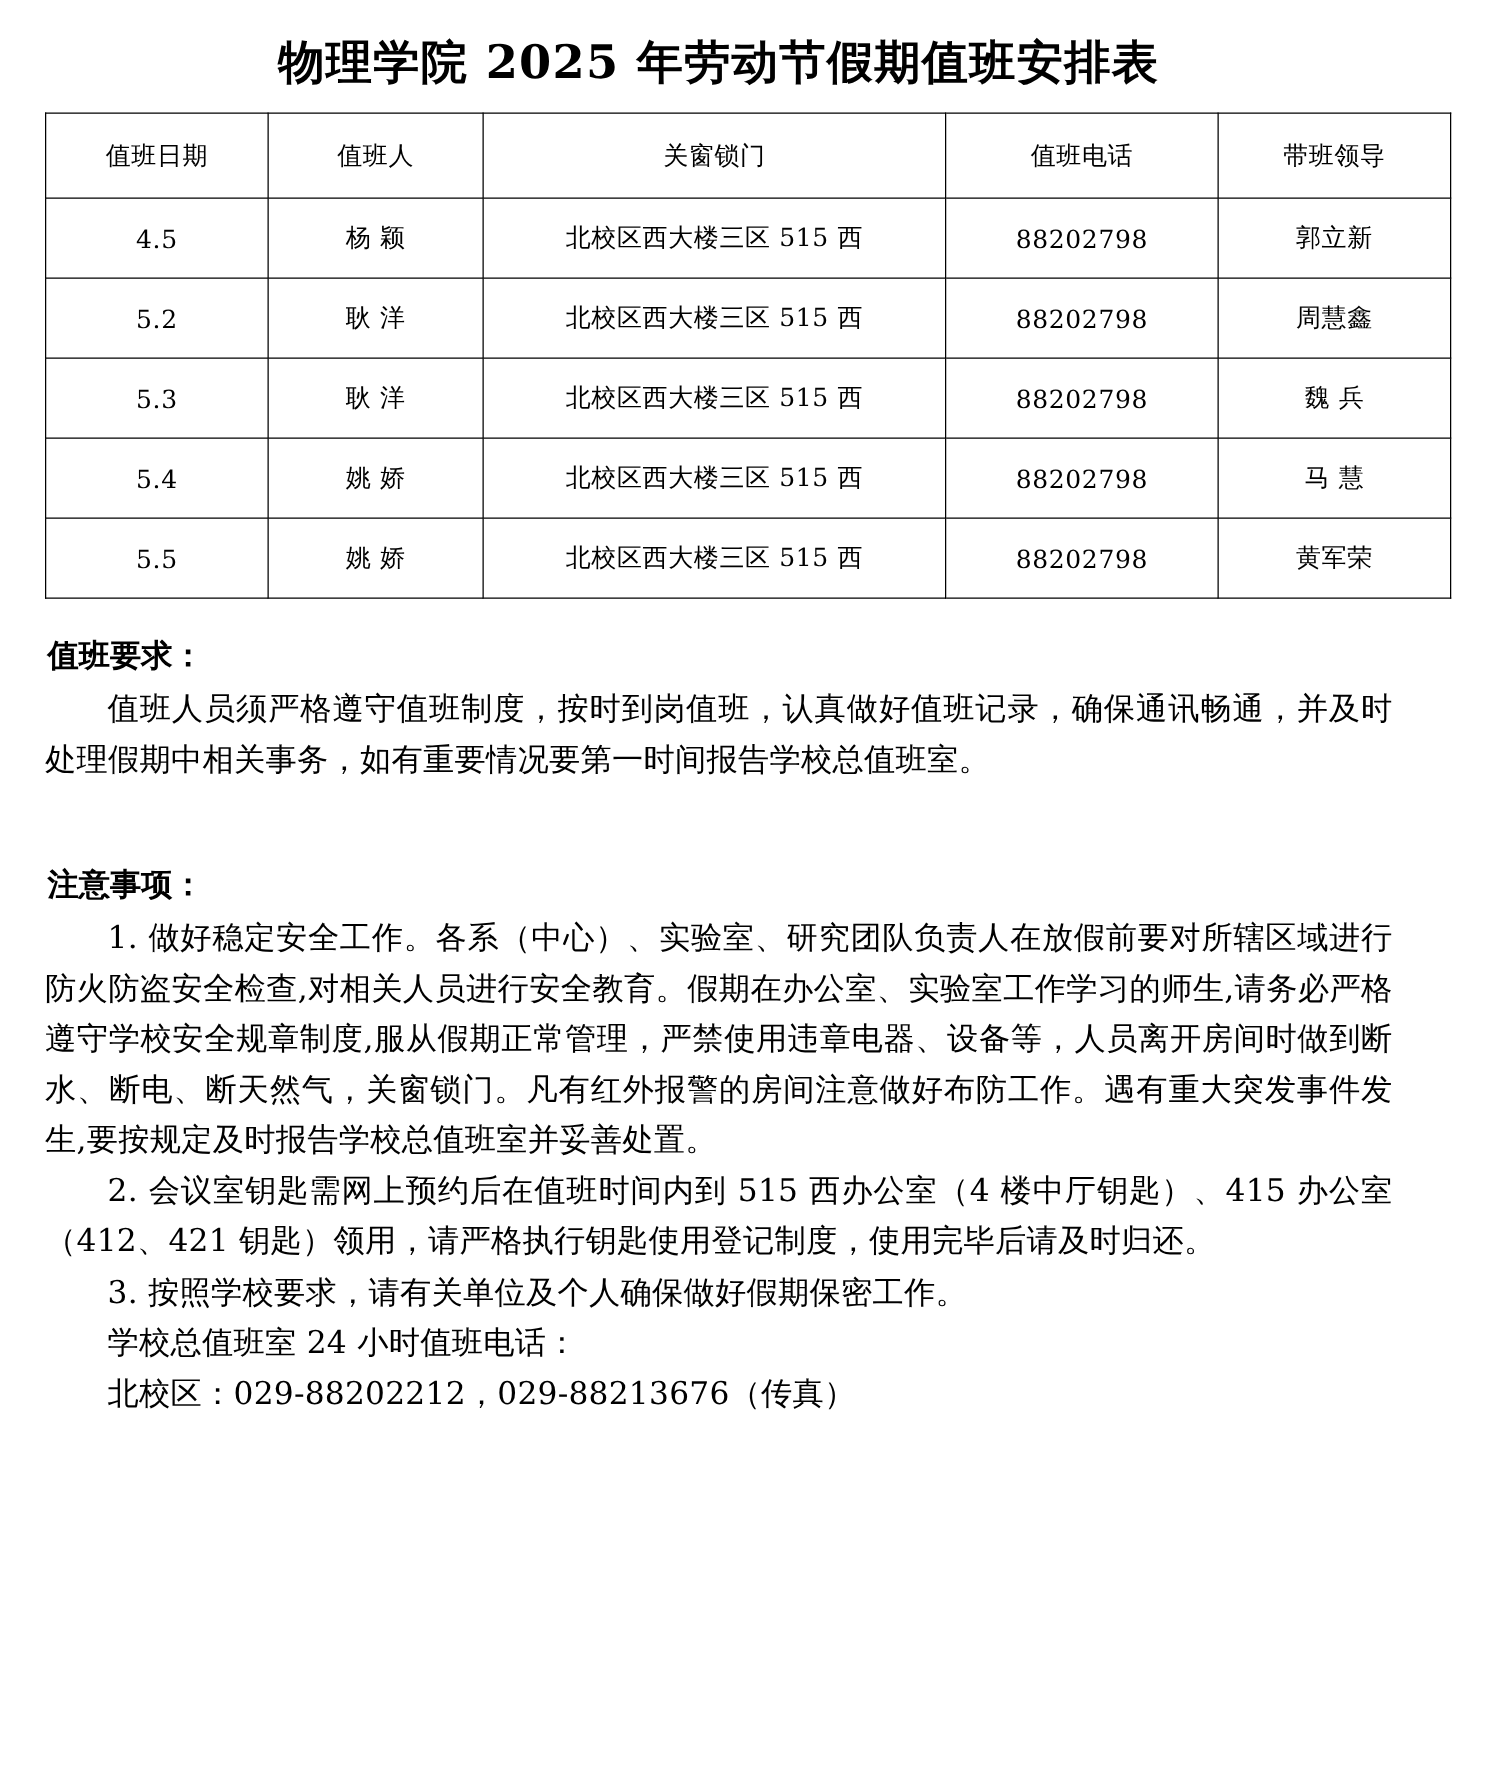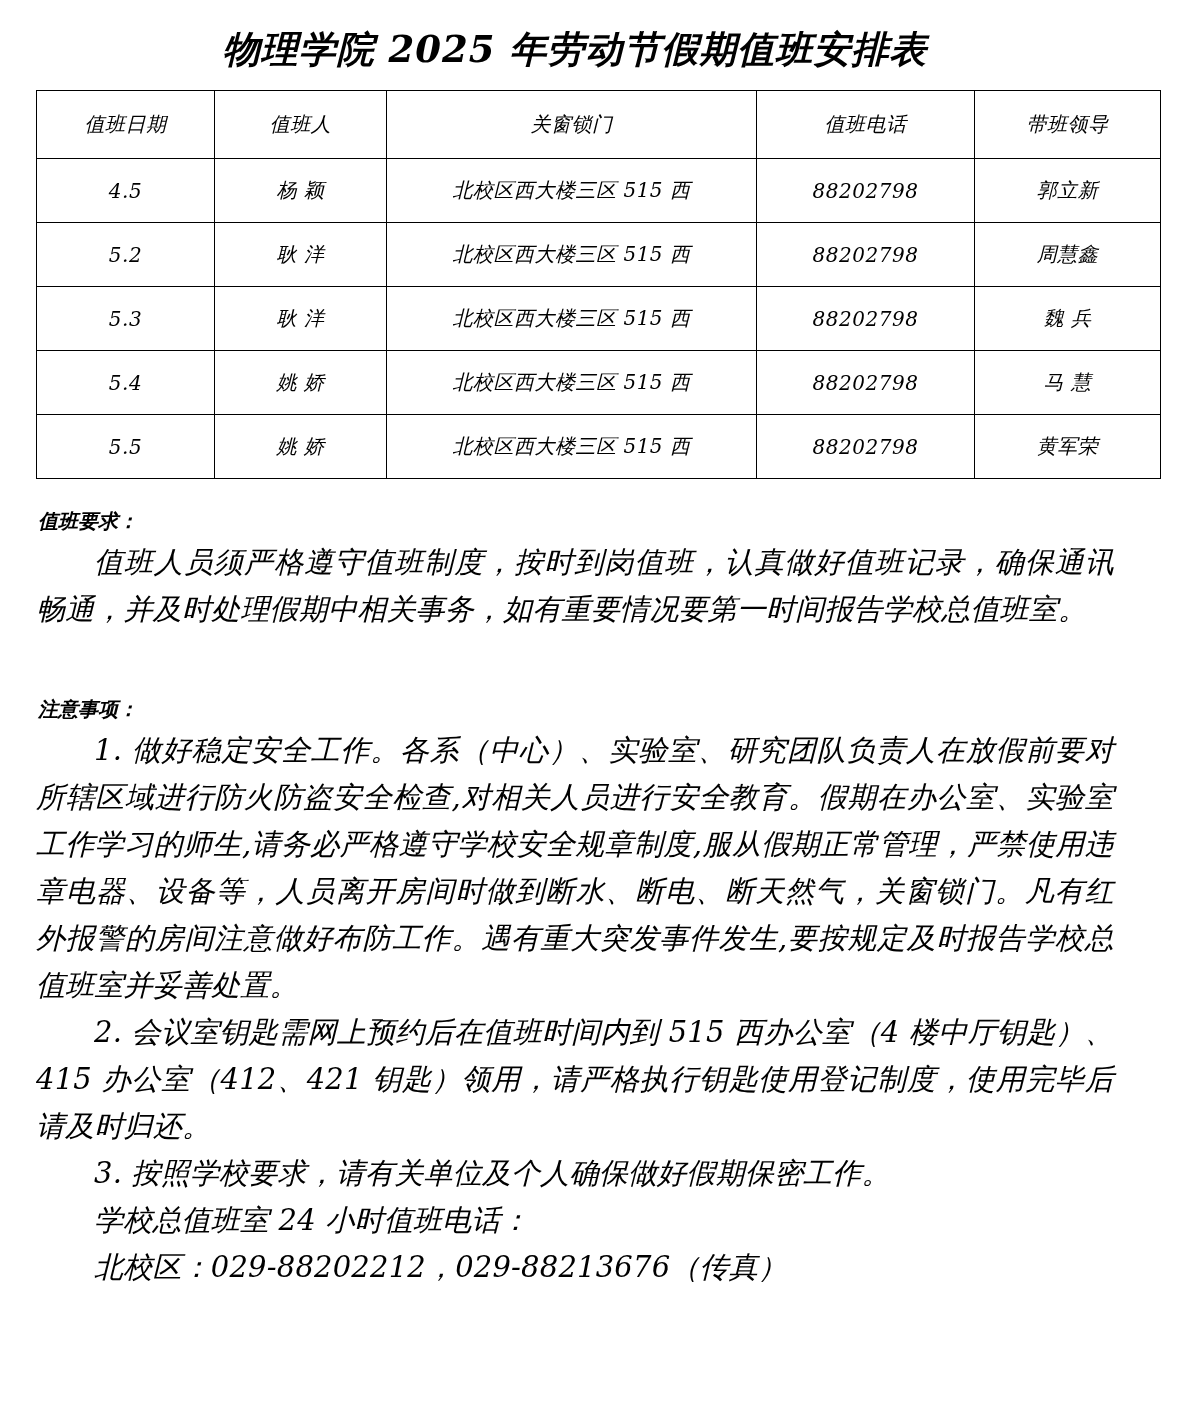--- a/index.html
+++ b/index.html
@@ -12,21 +12,20 @@
     min-height: 1428px;
     font-family: "DejaVu Serif", "Liberation Serif", serif;
     color: #000000;
   }
   .page {
     width: 1150px;
     min-height: 1428px;
     box-sizing: border-box;
     padding: 18px 36px 10px 36px;
     position: relative;
-    font-style: italic;
   }
   .doc-title {
     text-align: center;
     font-size: 37px;
     font-weight: bold;
     letter-spacing: 1px;
     margin: 8px 0 18px 0;
     line-height: 1.25;
     font-family: "DejaVu Serif", "Liberation Serif", serif;
   }
@@ -52,27 +51,27 @@
   col.c0 { width: 178px; }
   col.c1 { width: 172px; }
   col.c2 { width: 370px; }
   col.c3 { width: 218px; }
   col.c4 { width: 186px; }
 
   .section {
     margin-top: 26px;
   }
   .section-heading {
-    font-size: 20px;
+    font-size: 25px;
     font-weight: bold;
     margin: 0 0 2px 2px;
     line-height: 1.6;
   }
   .para {
-    font-size: 29px;
+    font-size: 25px;
     line-height: 1.62;
     text-indent: 2em;
     margin: 0;
     letter-spacing: 0.2px;
     text-align: justify;
   }
   .gap-lg { height: 34px; }
 </style>
 </head>
 <body>

